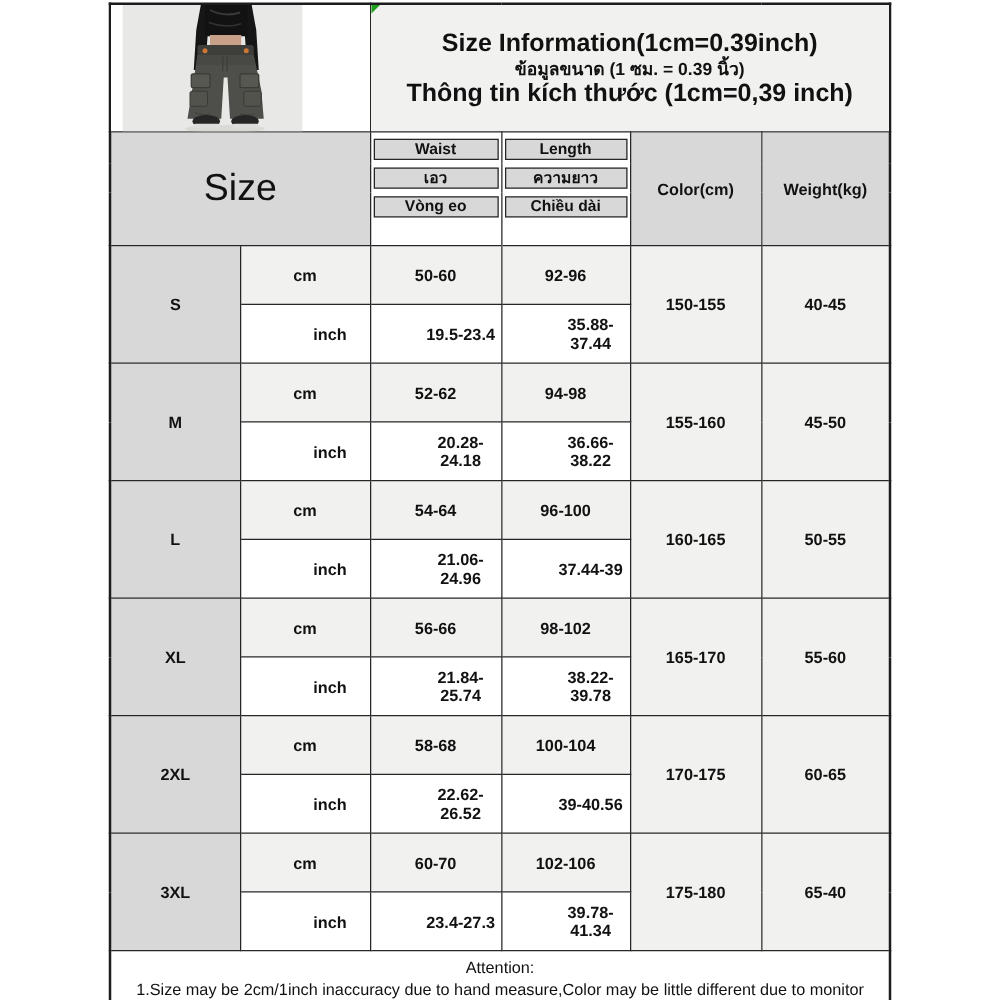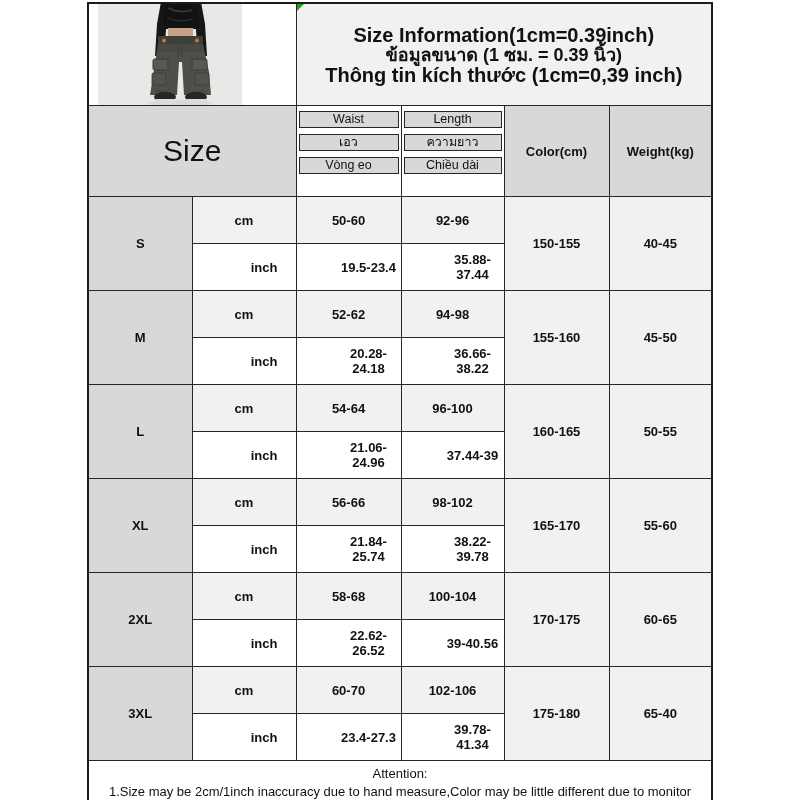--- a/index.html
+++ b/index.html
@@ -17,40 +17,40 @@
     text-align:center;vertical-align:middle;
     font-weight:bold;font-size:13px;
     padding:0;overflow:hidden;
   }
   table.sheet{border:2px solid #1c1c1c;}
   
   .toprow td{height:101px;}
   td.imgcell{background:#ffffff;position:relative;}
   td.infocell{background:#f1f1f0;position:relative;}
   .infoline{font-size:20px;font-weight:bold;line-height:20px;}
-  .infoline.th{font-size:18px;}
+  .infoline.th{font-size:14px;}
   .corner{
     position:absolute;top:0;left:0;width:0;height:0;
     border-top:7px solid #1fa11f;border-right:7px solid transparent;
   }
   .photo{position:absolute;left:9px;top:-2px;width:144px;height:104px;z-index:3;}
   
   .hrow td{height:21px;}
   td.sizehead{background:#d8d8d8;font-size:30px;font-weight:normal;}
   td.grayhead{background:#d8d8d8;}
   td.boxcell{
     background:#ffffff;border-top:none;border-bottom:none;
     padding:1px 2px;
   }
   td.boxcell.bt{padding-top:3px;}
   td.boxcell.bb{padding-bottom:20px;}
   .hbox{
     background:#d8d8d8;border:1px solid #262626;
     height:15px;display:flex;align-items:center;justify-content:center;
-    font-weight:normal;font-size:12.5px;line-height:15px;
+    font-weight:bold;font-size:12.5px;line-height:15px;
   }
   
   .cmrow td,.inchrow td{height:46px;}
   td.sizelabel{background:#d8d8d8;}
   td.cmbg{background:#f1f1f0;}
   td.whitebg{background:#ffffff;padding-left:40px;}
   td.mergedbg{background:#f1f1f0;}
   
   .attrow td{height:70px;background:#ffffff;font-weight:normal;font-size:13px;vertical-align:top;}
   .attwrap{padding-top:4px;line-height:18px;}

